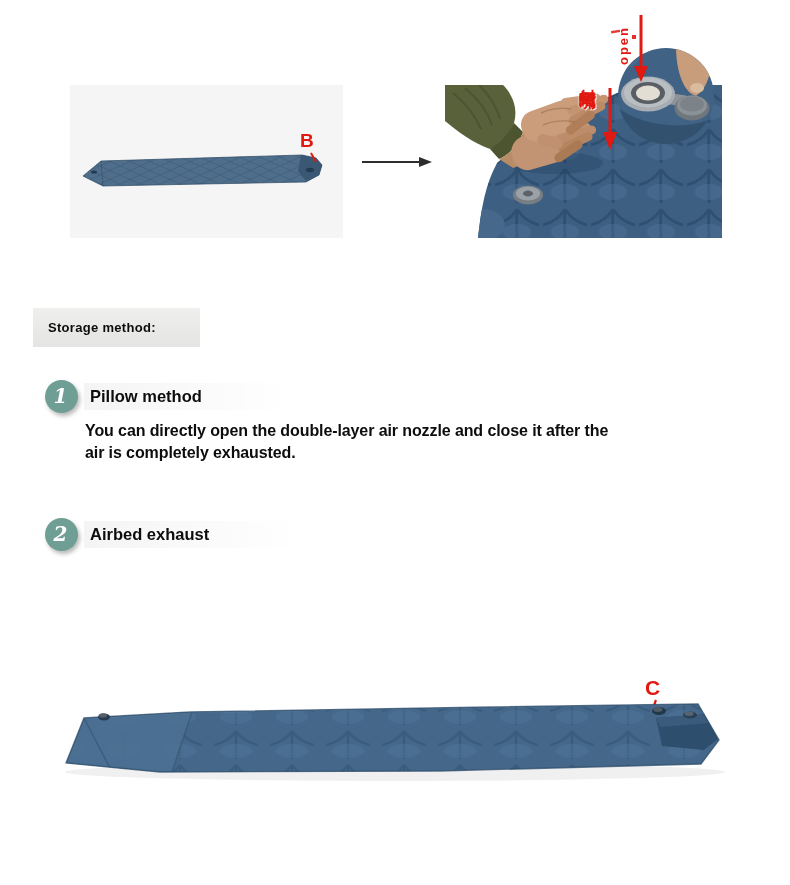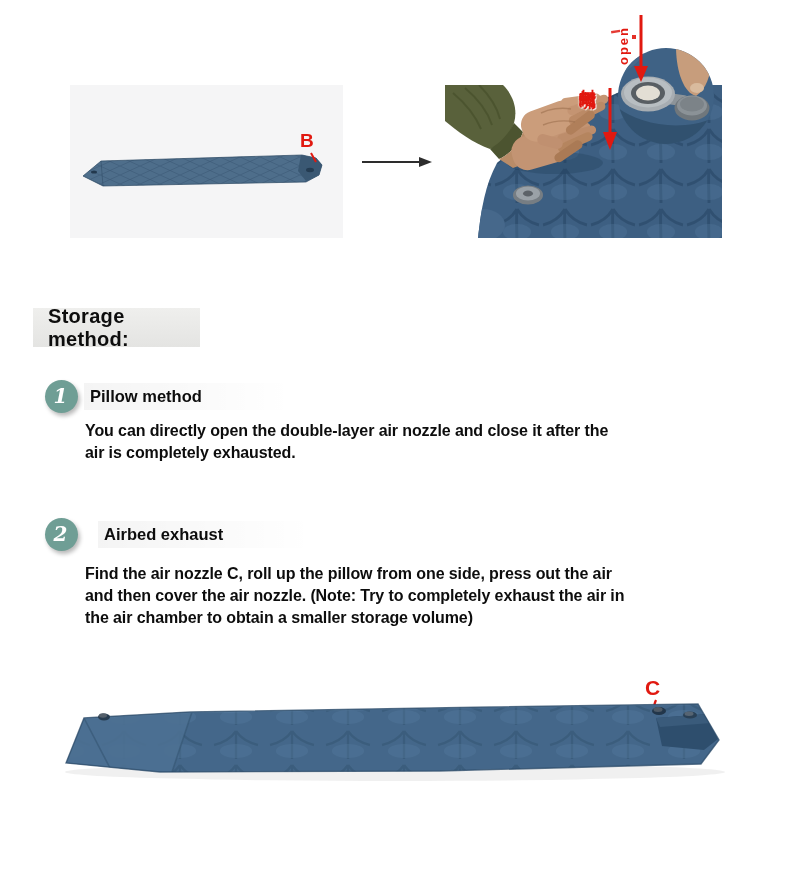--- a/index.html
+++ b/index.html
@@ -21,29 +21,29 @@
   .transition-arrow .shaft{position:absolute;left:0;top:4px;width:58px;height:2px;background:#2d2d2d;}
   .transition-arrow .head{position:absolute;right:0;top:0;width:0;height:0;border-left:13px solid #2d2d2d;border-top:5px solid transparent;border-bottom:5px solid transparent;}
   .panel-right{position:absolute;left:445px;top:85px;width:277px;height:153px;overflow:hidden;}
   .inset-zoom{position:absolute;left:618px;top:48px;width:96px;height:96px;}
   .open-label{position:absolute;left:595px;top:39px;width:56px;text-align:center;transform:rotate(-90deg);transform-origin:center;color:var(--accent-red,#e11910);font-size:13px;font-weight:700;letter-spacing:2px;line-height:1;}
   .seal-caption{position:absolute;left:576px;top:75px;height:82px;writing-mode:vertical-rl;color:var(--accent-red,#e11910);font-size:17px;font-weight:700;letter-spacing:1px;text-shadow:0 0 2px rgba(255,255,255,.95),1px 1px 0 rgba(255,255,255,.7);}
   .red-overlay{position:absolute;left:0;top:0;pointer-events:none;}
 
   
   .storage-box{position:absolute;left:33px;top:308px;width:167px;height:39px;background:linear-gradient(180deg,#efefed,#e4e4e2);display:flex;align-items:center;padding-left:15px;}
-  .storage-box span{font-size:20px;font-weight:700;color:var(--text-dark,#0d0d0d);letter-spacing:.3px;}
+  .storage-box span{font-size:13px;font-weight:700;color:var(--text-dark,#0d0d0d);letter-spacing:.3px;}
 
   
   .step-circle{position:absolute;width:33px;height:33px;border-radius:50%;background:var(--step-circle,#6f9e95);box-shadow:2px 3px 4px rgba(0,0,0,.28);display:flex;align-items:center;justify-content:center;}
   .step-circle span{color:#fff;font-family:"DejaVu Serif",serif;font-style:italic;font-weight:700;font-size:20px;line-height:1;transform:translate(-1px,-1px);}
   .step-title{position:absolute;font-size:16.5px;font-weight:700;color:var(--text-dark,#0d0d0d);background:linear-gradient(90deg,rgba(0,0,0,.045),rgba(0,0,0,0));padding:4px 90px 4px 6px;}
   .step-body{position:absolute;width:685px;font-size:16px;font-weight:700;color:var(--text-dark,#0d0d0d);line-height:22px;white-space:pre-line;letter-spacing:-.1px;}
   .circle-1{left:45px;top:380px;} .title-1{left:84px;top:383px;} .body-1{left:85px;top:420px;}
-  .circle-2{left:45px;top:518px;} .title-2{left:98px;top:521px;} .body-2{left:85px;top:563px;}
+  .circle-2{left:45px;top:518px;} .title-2{left:84px;top:521px;} .body-2{left:85px;top:563px;}
 
   
   .bottom-figure{position:absolute;left:40px;top:660px;width:710px;height:160px;}
   .label-c{position:absolute;left:645px;top:677px;color:var(--accent-red,#e11910);font-size:21px;font-weight:700;line-height:1;}
 </style>
 </head>
 <body>
 
 <div class="page">
 
@@ -180,23 +180,20 @@
     <span>1</span>
   </div>
   <div class="step-title title-1">Pillow method</div>
   <div class="step-body body-1">You can directly open the double-layer air nozzle and close it after the
 air is completely exhausted.</div>
 
   <div class="step-circle circle-2">
     <span>2</span>
   </div>
   <div class="step-title title-2">Airbed exhaust</div>
-  <div class="step-body body-2">Find the air nozzle C, roll up the pillow from one side, press out the air
-and then cover the air nozzle. (Note: Try to completely exhaust the air in
-the air chamber to obtain a smaller storage volume)</div>
 
   <div class="bottom-figure">
     <svg width="710" height="160" viewBox="0 0 710 160">
       <defs>
         <pattern id="bigTuft" width="56" height="34" patternUnits="userSpaceOnUse">
           <path d="M28,3 C22,12 14,15 6,17 M28,3 C34,12 42,15 50,17 M28,3 L28,31" stroke="#32536f" stroke-width="2.4" fill="none" opacity=".5"></path>
           <ellipse cx="28" cy="23" rx="16" ry="7" fill="#5b7fa3" opacity=".28"></ellipse>
         </pattern>
         <clipPath id="bedClip">
             <path d="M26,103 L44,58 L150,52 L450,47 L658,44 L679,80 L661,104 L400,111 L120,112 Z"></path>

